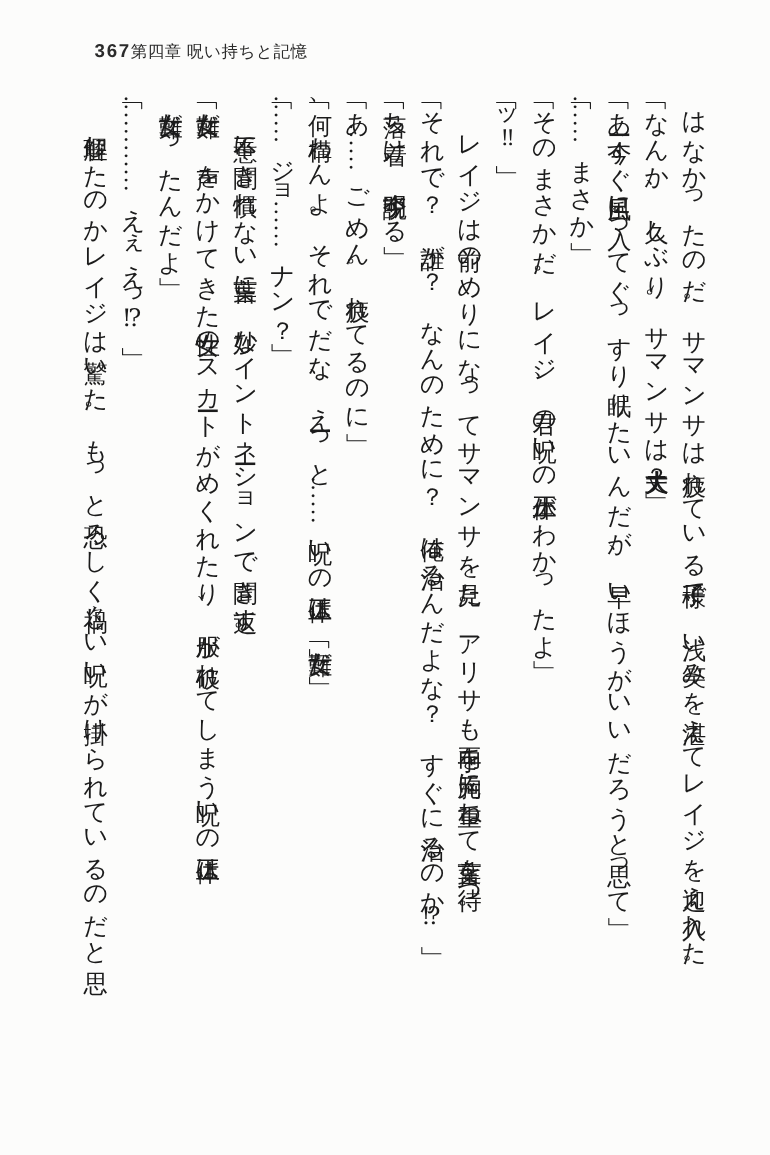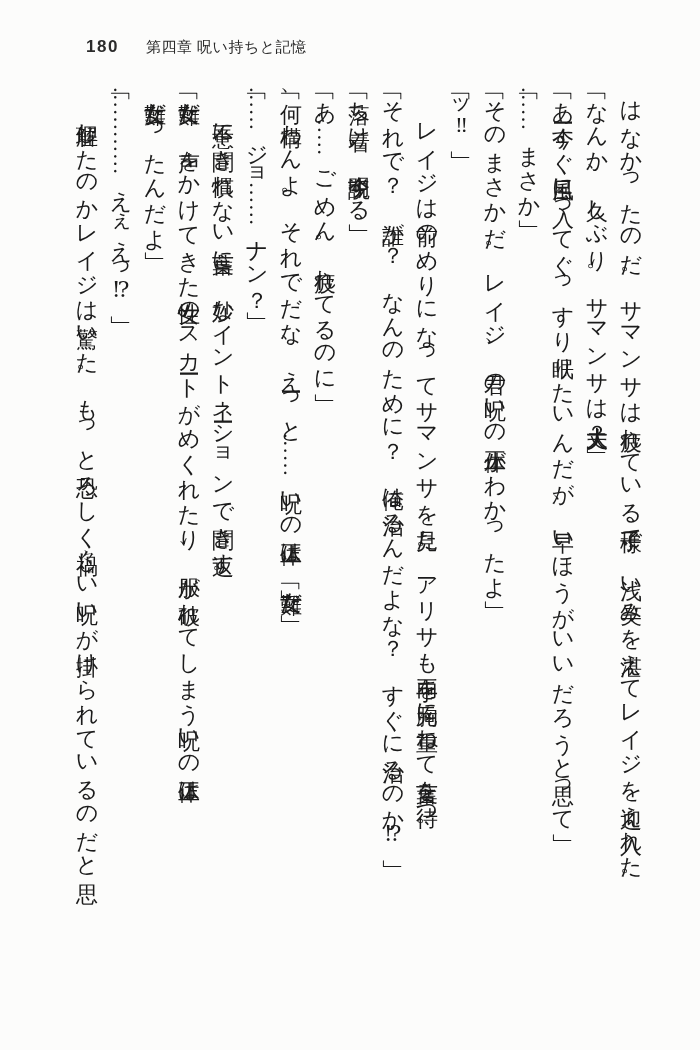--- a/index.html
+++ b/index.html
@@ -29,21 +29,20 @@
     color:var(--header-text);
     font-family:"Liberation Sans","DejaVu Sans",sans-serif;
     white-space:nowrap;
   }
   .page-num{
     font-size:17px;
     font-weight:bold;
     letter-spacing:1.5px;
   }
   .chapter-title{
-    margin-left:27px;
     font-size:15px;
     font-weight:500;
     letter-spacing:0.5px;
   }
   
   .text-block{
     position:absolute;
     top:86px;
     right:52px;
     width:580px;
@@ -61,21 +60,21 @@
     margin:0;
     padding:0;
   }
 </style>
 </head>
 <body>
 
 <div class="page">
 
   <header class="running-head">
-    <span class="page-num">180</span>
+    <span class="page-num">367</span>
     <span class="chapter-title">第四章 呪い持ちと記憶</span>
   </header>
 
   <main class="text-block">
     <p>はなかったのだ。サマンサは疲れている様子で、浅い笑みを湛えてレイジを迎え入れた。</p>
     <p>「なんか、久しぶり。サマンサは大丈夫？」</p>
     <p>「あー今すぐ風呂に入ってぐっすり眠りたいんだが、早いほうがいいだろうと思って」</p>
     <p>「……まさか」</p>
     <p>「そのまさかだ。レイジ、君の呪いの正体がわかったよ」</p>
     <p>「ッ‼」</p>

